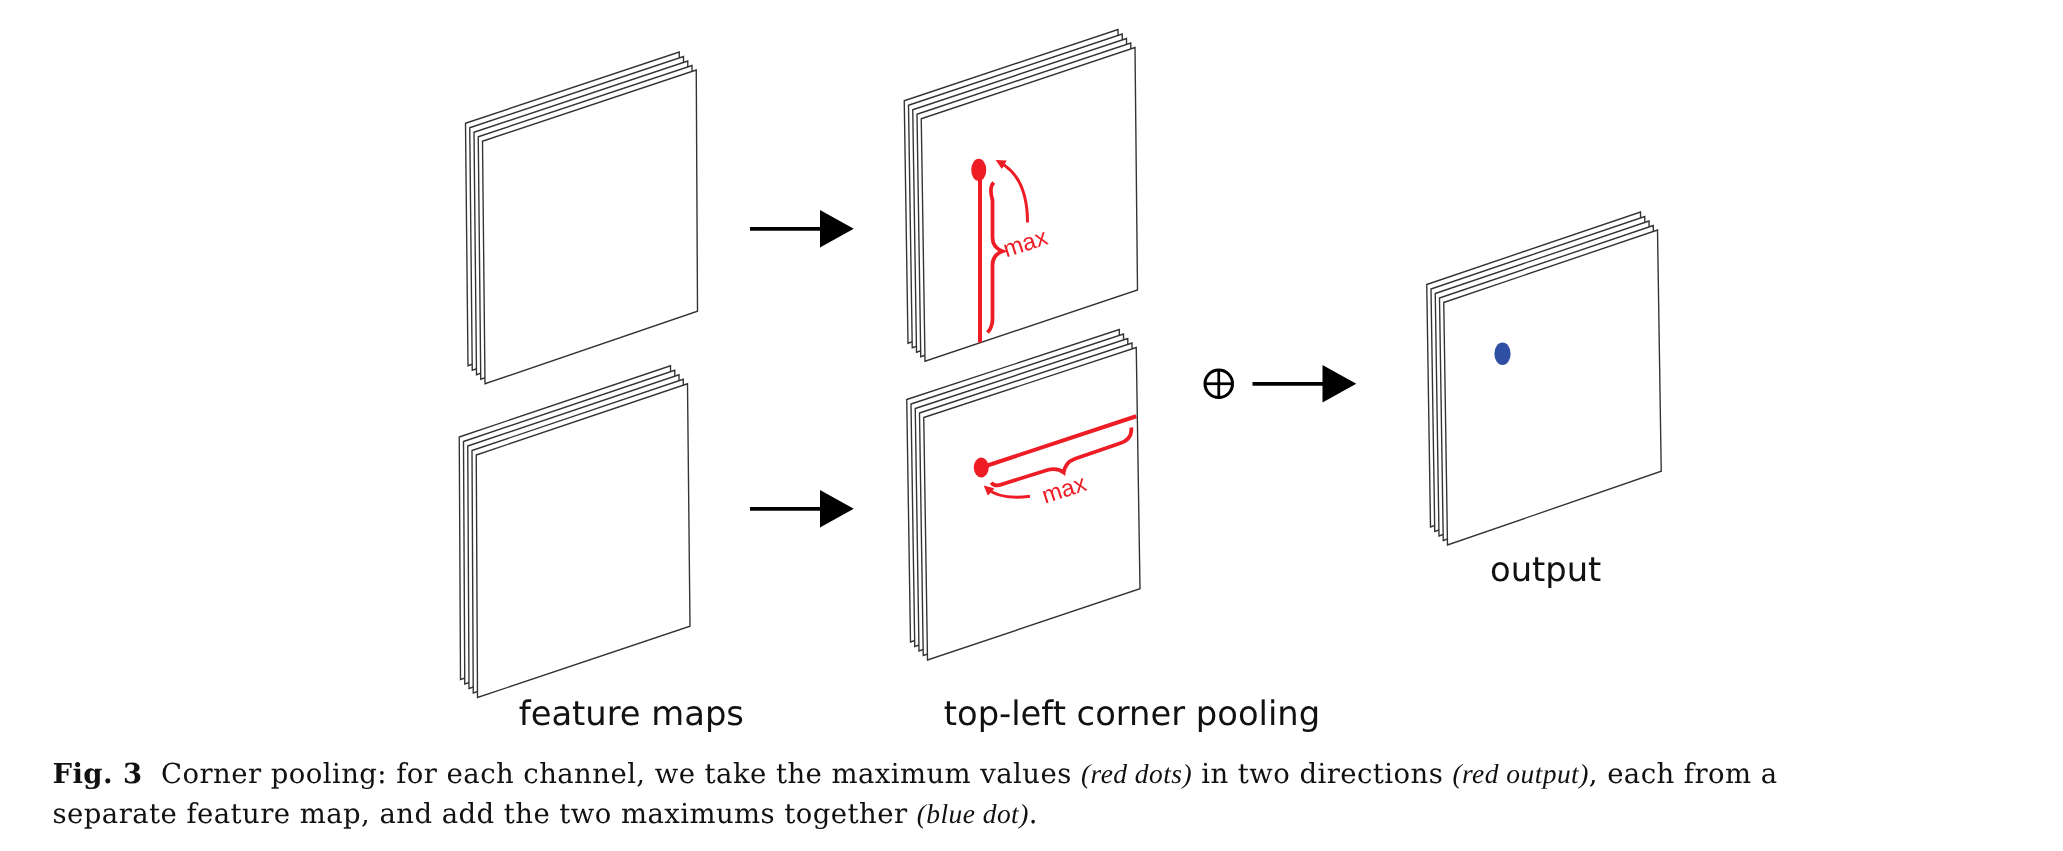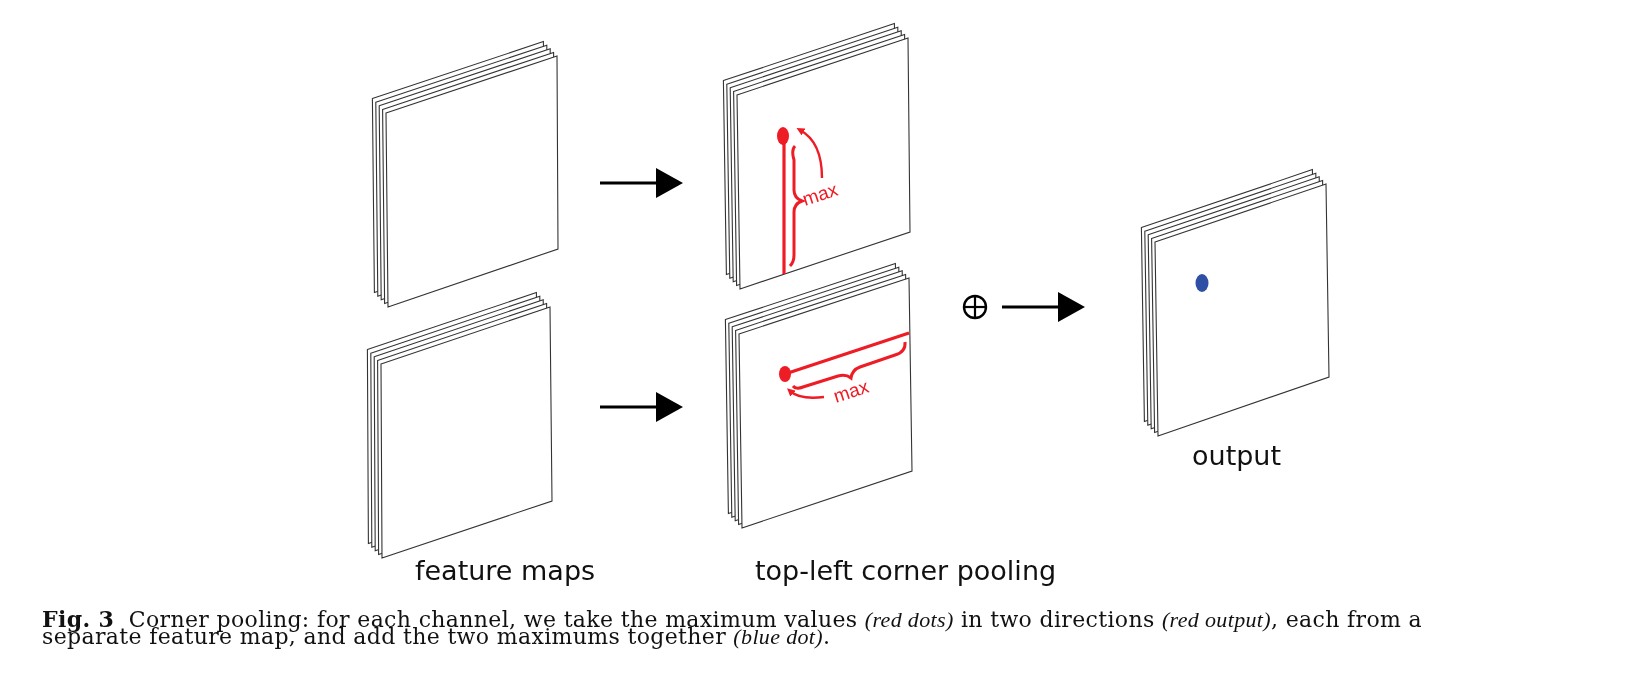--- a/index.html
+++ b/index.html
@@ -5,21 +5,21 @@
   html, body { margin: 0; padding: 0; background: #ffffff; }
   body { width: 1650px; height: 681px; position: relative; overflow: hidden; }
   #figure { position: absolute; left: 0; top: 0; width: 1650px; height: 681px; }
   .sheet { fill: #ffffff; stroke: #333333; stroke-width: 1.1; }
   .lbl { font-family: "DejaVu Sans", sans-serif; font-size: 27px; fill: #111111; }
   .maxlbl { font-family: "Liberation Sans", sans-serif; font-size: 19px; fill: #ee1c25; }
   .caption { position: absolute; left: 42px; font-family: "DejaVu Serif", "Liberation Serif", serif; font-size: 22px; color: #111111; white-space: nowrap; letter-spacing: 0.35px; }
   .caption .fig { font-weight: bold; }
   .caption i { font-style: italic; font-family: Liberation Serif, serif; }
   #cap1 { top: 606px; }
-  #cap2 { top: 624px; }
+  #cap2 { top: 638px; }
 </style>
 </head>
 <body>
 
 <svg id="figure" viewBox="0 0 1650 681" xmlns="http://www.w3.org/2000/svg">
   <defs>
     <marker id="redhead" markerWidth="8" markerHeight="8" refX="4" refY="4" orient="auto" markerUnits="userSpaceOnUse">
       <path d="M0,0 L8,4 L0,8 Z" fill="#ee1c25"></path>
     </marker>
   </defs>

